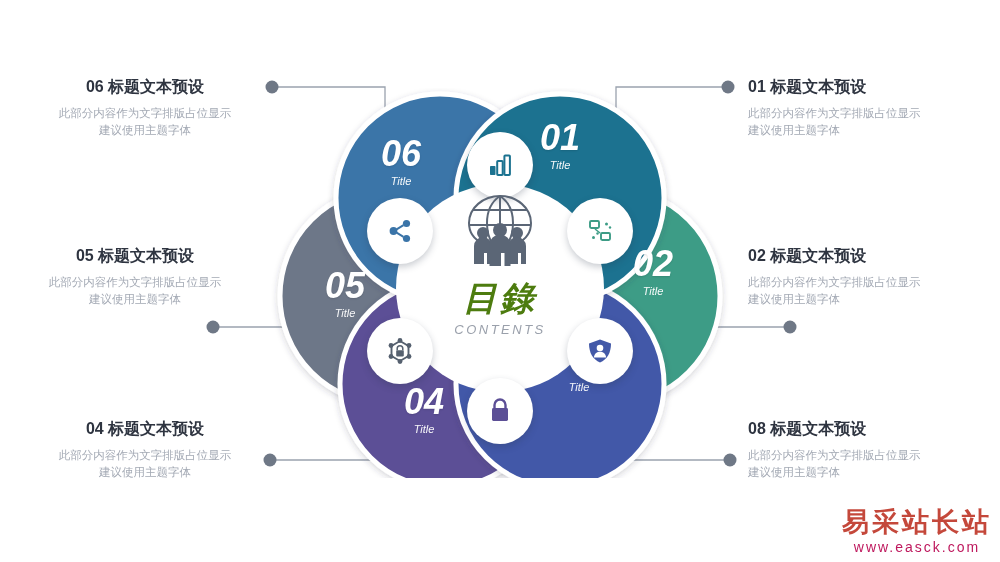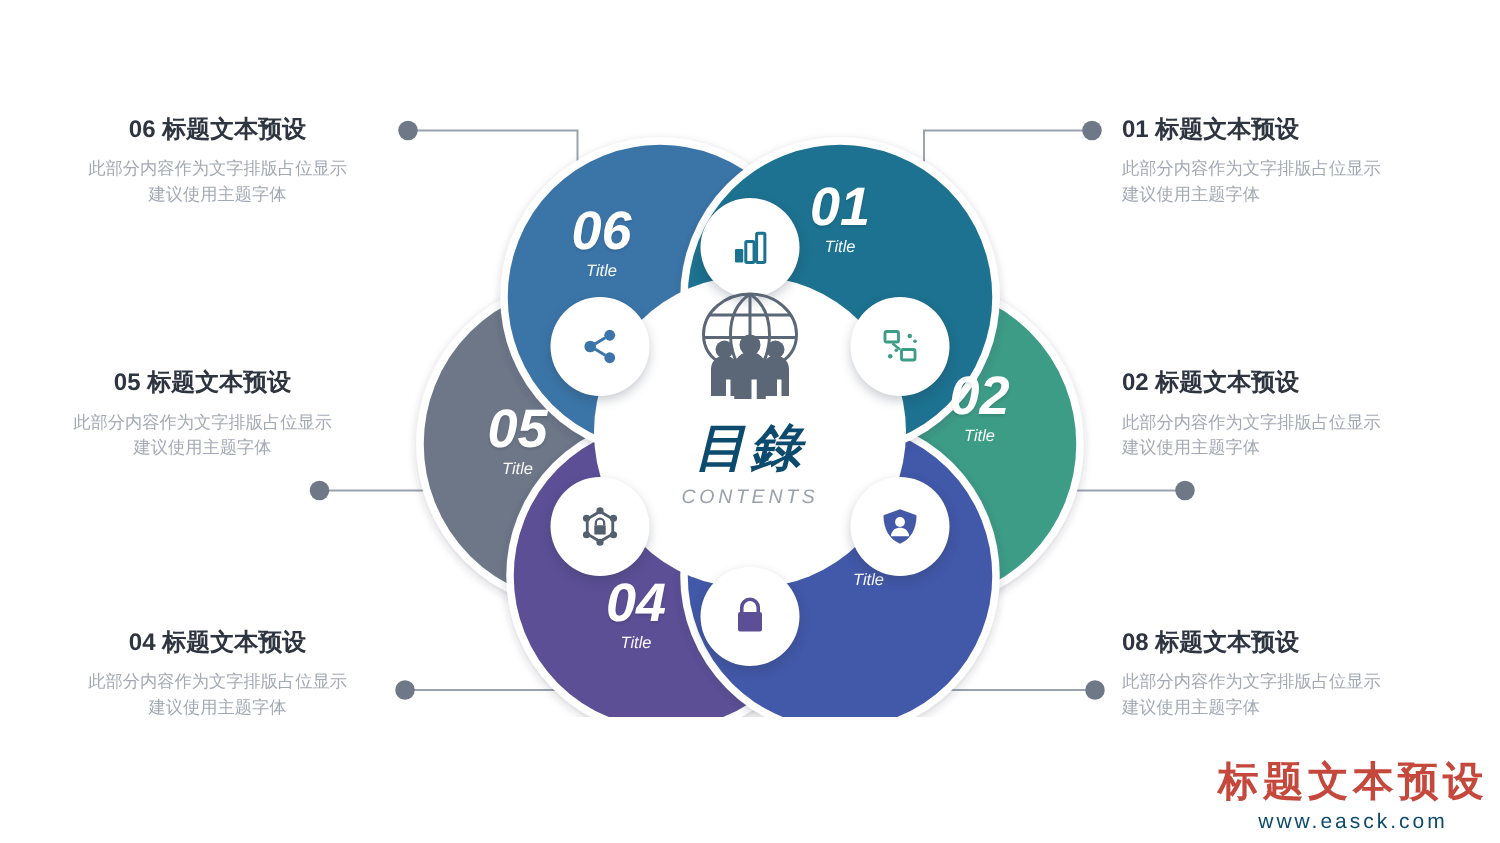--- a/index.html
+++ b/index.html
@@ -85,21 +85,21 @@
     display: flex;
     flex-direction: column;
     align-items: center;
     justify-content: flex-start;
     pointer-events: none;
   }
   #center-hub .globe-wrap { margin-bottom: 4px; }
   #center-title {
     font-size: 34px;
     font-weight: bold;
-    color: #0c4a6e;
+    color: #4d7c0f;
     letter-spacing: 3px;
     line-height: 40px;
     font-family: "DejaVu Sans", "Liberation Sans", sans-serif;
   }
   #center-subtitle {
     font-size: 13px;
     color: #9aa0ab;
     letter-spacing: 2.5px;
     margin-top: 4px;
   }
@@ -146,21 +146,21 @@
     font-size: 27px;
     font-weight: bold;
     color: #c0392b;
     letter-spacing: 3px;
     font-family: "DejaVu Sans", "Liberation Sans", sans-serif;
     line-height: 30px;
     opacity: 0.92;
   }
   #wm-url {
     font-size: 14px;
-    color: #0c4a6e;
+    color: #be185d;
     letter-spacing: 2px;
     line-height: 18px;
     margin-top: 1px;
   }
 </style>
 </head>
 <body>
 
 <div id="slide">
 
@@ -375,17 +375,17 @@
     <div class="t-body" style="margin-top:0">建议使用主题字体</div>
   </div>
 
   <div class="txt-block txt-right" style="left:748px; top:418px;">
     <div class="t-title">08 标题文本预设</div>
     <div class="t-body">此部分内容作为文字排版占位显示</div>
     <div class="t-body" style="margin-top:0">建议使用主题字体</div>
   </div>
 
   <div id="watermark">
-    <div id="wm-cn">标题文本预设</div>
+    <div id="wm-cn">易采站长站</div>
     <div id="wm-url">www.easck.com</div>
   </div>
 
 </div>
 
 </body></html>

